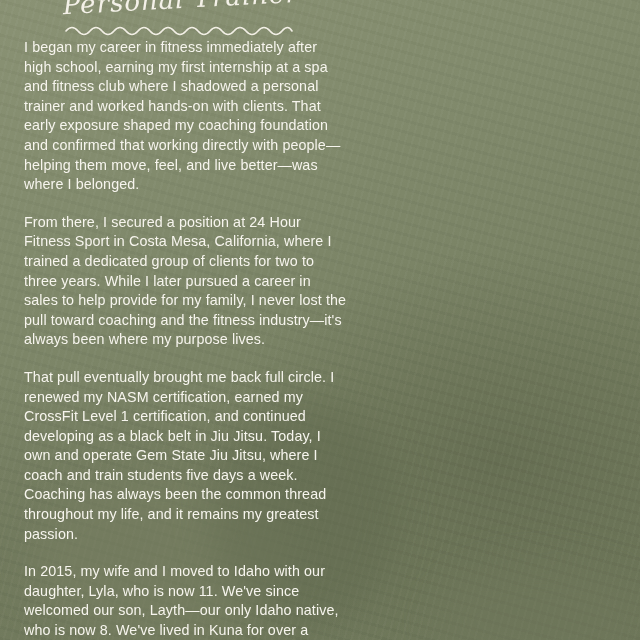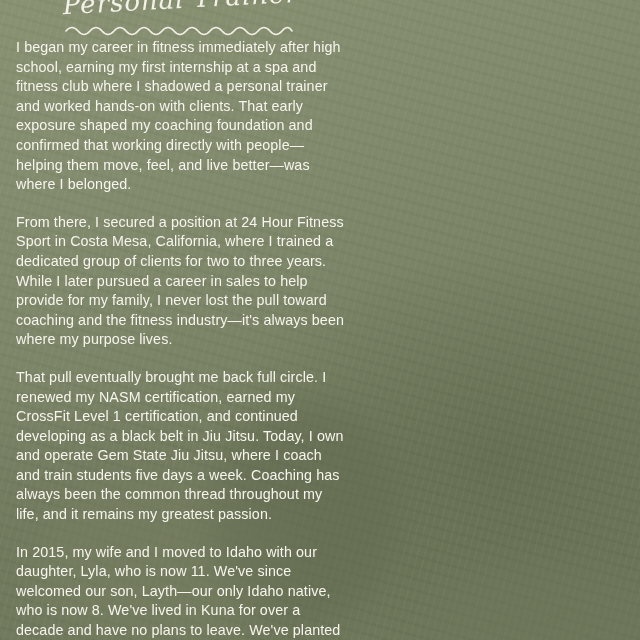--- a/index.html
+++ b/index.html
@@ -78,21 +78,21 @@
     position: absolute;
     left: 0;
     top: 38px;
     width: 332px;
     color: #f7f5ee;
     font-size: 14.3px;
     line-height: 19.6px;
     letter-spacing: 0.1px;
   }
   .body-copy p {
-    margin: 0 0 18px 0;
+    margin: 0 0 18px 8px;
   }
   .body-copy p:last-child { margin-bottom: 0; }
 
   
   .photo-col {
     position: absolute;
     right: 0;
     top: 0;
     width: 284px;
     height: 640px;

